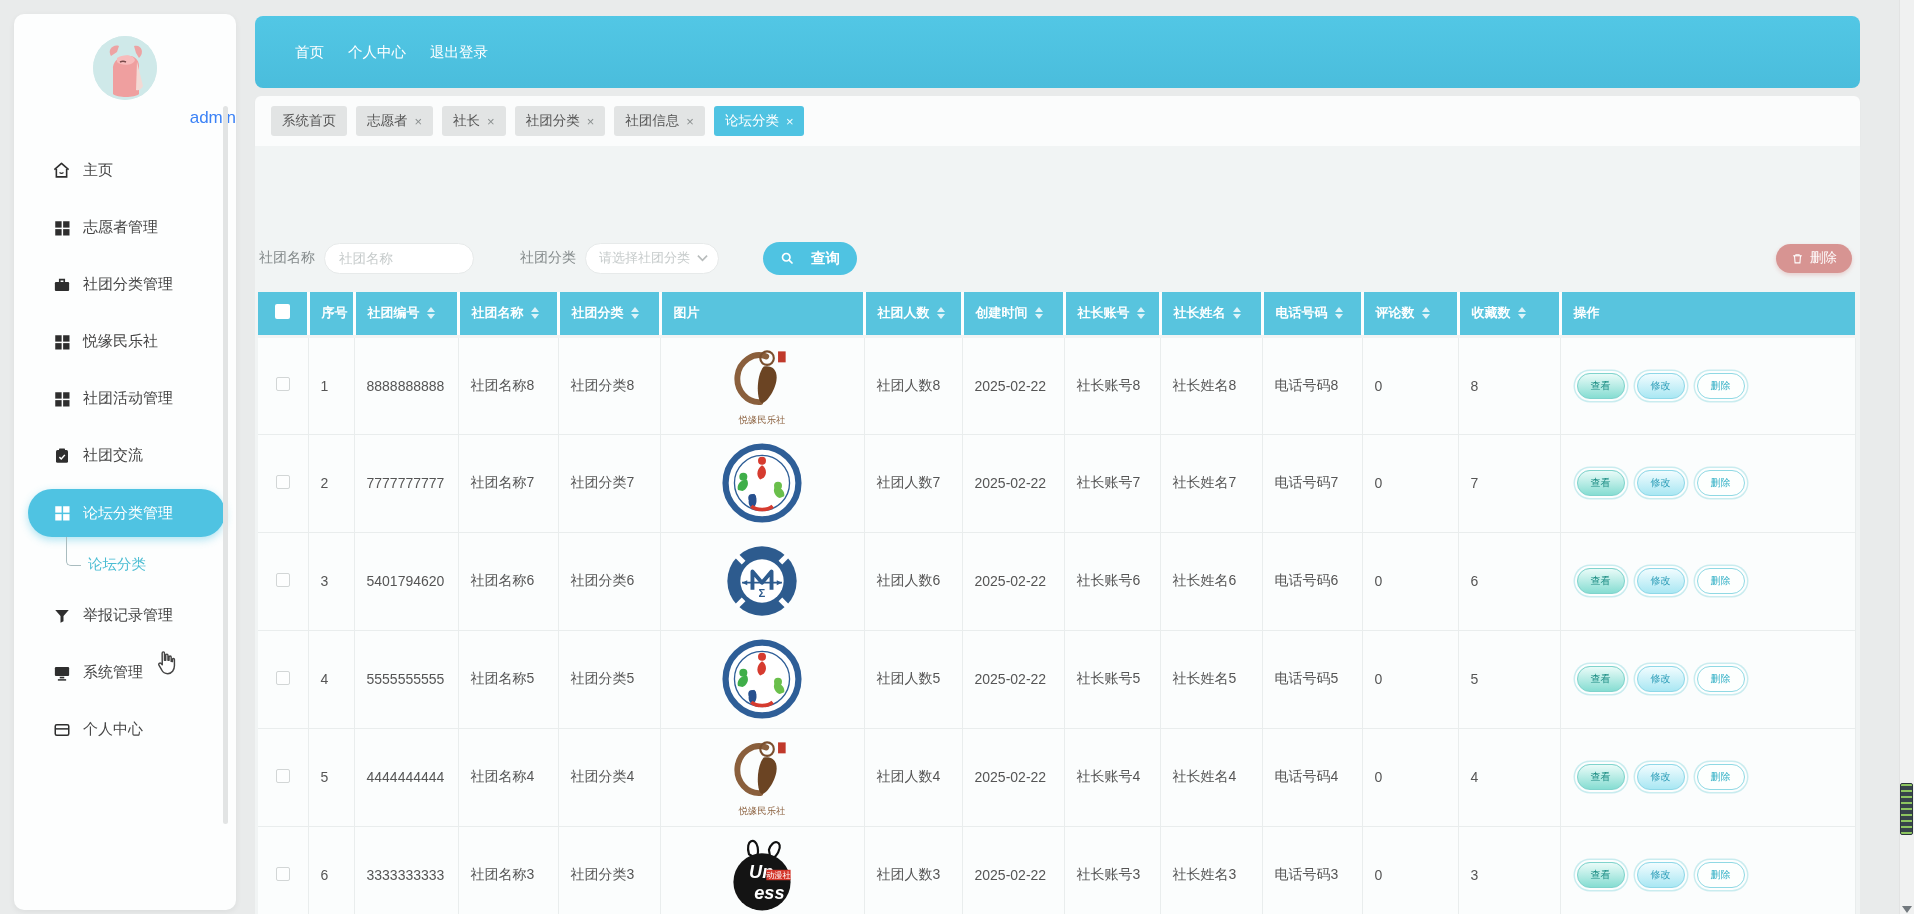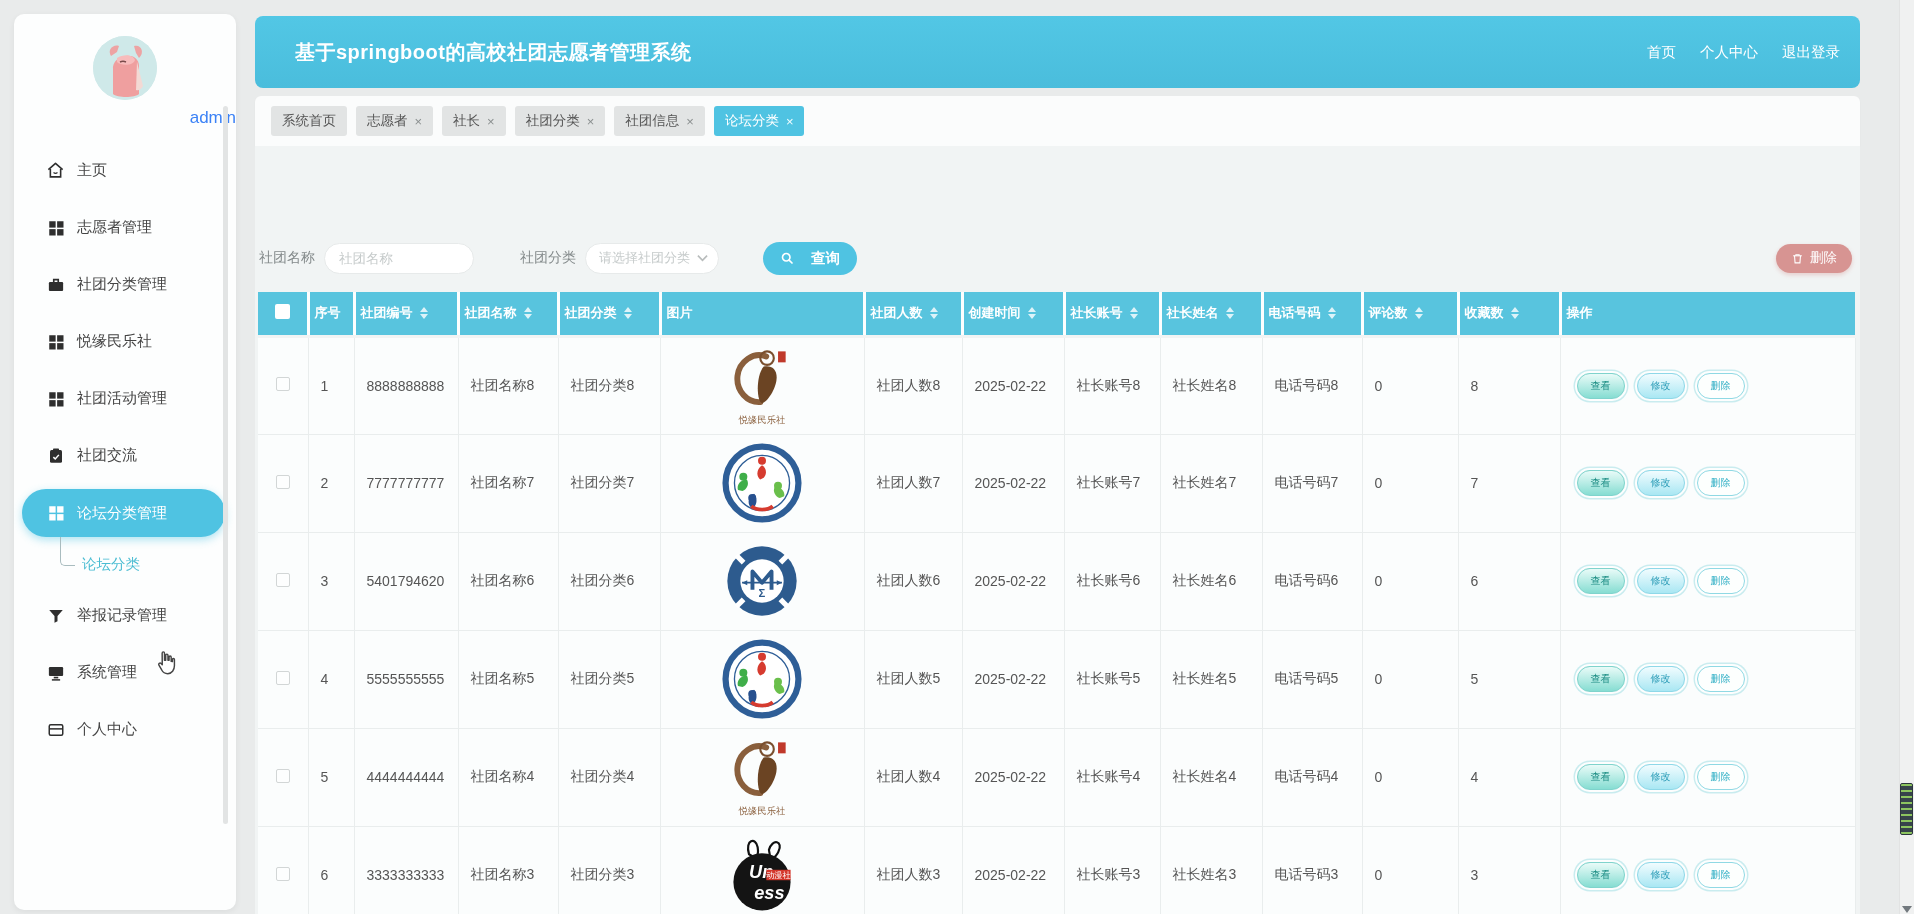--- a/index.html
+++ b/index.html
@@ -22,21 +22,21 @@
   .sidebar{
     position:absolute;left:14px;top:14px;width:222px;bottom:4px;
     background:#fdfefe;border-radius:10px;
     box-shadow:0 2px 6px rgba(0,0,0,.06);
   }
   .avatar{
     width:64px;height:64px;border-radius:50%;margin:22px auto 8px;
     overflow:hidden;background:#cfe9e9;
   }
   .username{text-align:right;font-size:17px;color:#3b82f6;margin-bottom:14px;}
-  .menu{position:relative;}
+  .menu{position:relative;padding-left:6px;}
   .menu-item{
     height:57px;display:flex;align-items:center;gap:12px;
     padding-left:32px;font-size:15px;color:#454545;cursor:pointer;
   }
   .menu-item .icon{width:19px;height:19px;color:#2e2e2e;}
   .menu-item.active{
     height:48px;margin:5px 11px 4px 8px;border-radius:26px;
     background:var(--accent);color:#fff;padding-left:24px;
     box-shadow:0 3px 8px rgba(79,195,226,.45);
   }
@@ -116,21 +116,21 @@
     background:var(--del);color:#fff;font-size:13.5px;
     display:inline-flex;align-items:center;gap:6px;cursor:pointer;
     font-family:inherit;box-shadow:0 2px 4px rgba(215,148,146,.4);
   }
 
   
   .tablewrap{position:absolute;top:146px;left:3px;right:5px;}
   table{border-collapse:collapse;table-layout:fixed;width:1597px;}
   th{
     background:var(--thead);color:#fff;font-size:13px;font-weight:bold;
-    height:44px;text-align:center;padding:0 0 0 5px;
+    height:44px;text-align:center;padding:0 0 0 12px;
     border-right:3px solid #fdfefe;border-bottom:3px solid #f1f4f4;
     white-space:nowrap;overflow:hidden;
   }
   th:last-child{border-right:none;}
   th .th-inner{display:flex;align-items:center;}
   .sort{display:inline-flex;flex-direction:column;gap:2px;margin-left:7px;}
   .sort i{width:0;height:0;border-left:4px solid transparent;border-right:4px solid transparent;display:block;}
   .sort .up{border-bottom:5px solid rgba(255,255,255,.8);}
   .sort .down{border-top:5px solid rgba(255,255,255,.8);}
   td{
@@ -307,21 +307,20 @@
 
 <div class="mouse-cursor">
   <svg viewBox="0 0 24 26" width="27" height="29">
     <path d="M9 4.6c0-1.5 2.1-1.5 2.1 0V11l1.1-.1V6.6c0-1.5 2-1.5 2 0V11h1V8.3c0-1.4 1.9-1.4 1.9 0V12l1.1.2v-1.9c0-1.3 1.8-1.3 1.8 0V16c0 3.6-2.3 7-6 7-2.7 0-4.3-1.2-5.4-3.3l-2.5-4.3c-.8-1.3.9-2.6 2-1.5l1 1.1Z" fill="#fff" stroke="#444" stroke-width="1.3" stroke-linejoin="round"></path>
   </svg>
 </div>
 
 <main class="main">
 
   <header class="topbar">
-    <h1>基于springboot的高校社团志愿者管理系统</h1>
     <nav class="top-links" id="top-links">
         <a>首页</a>
         <a>个人中心</a>
         <a>退出登录</a>
       </nav>
   </header>
 
   <div class="tabstrip" id="tabstrip">
       <div class="tab">
         <span>系统首页</span>

